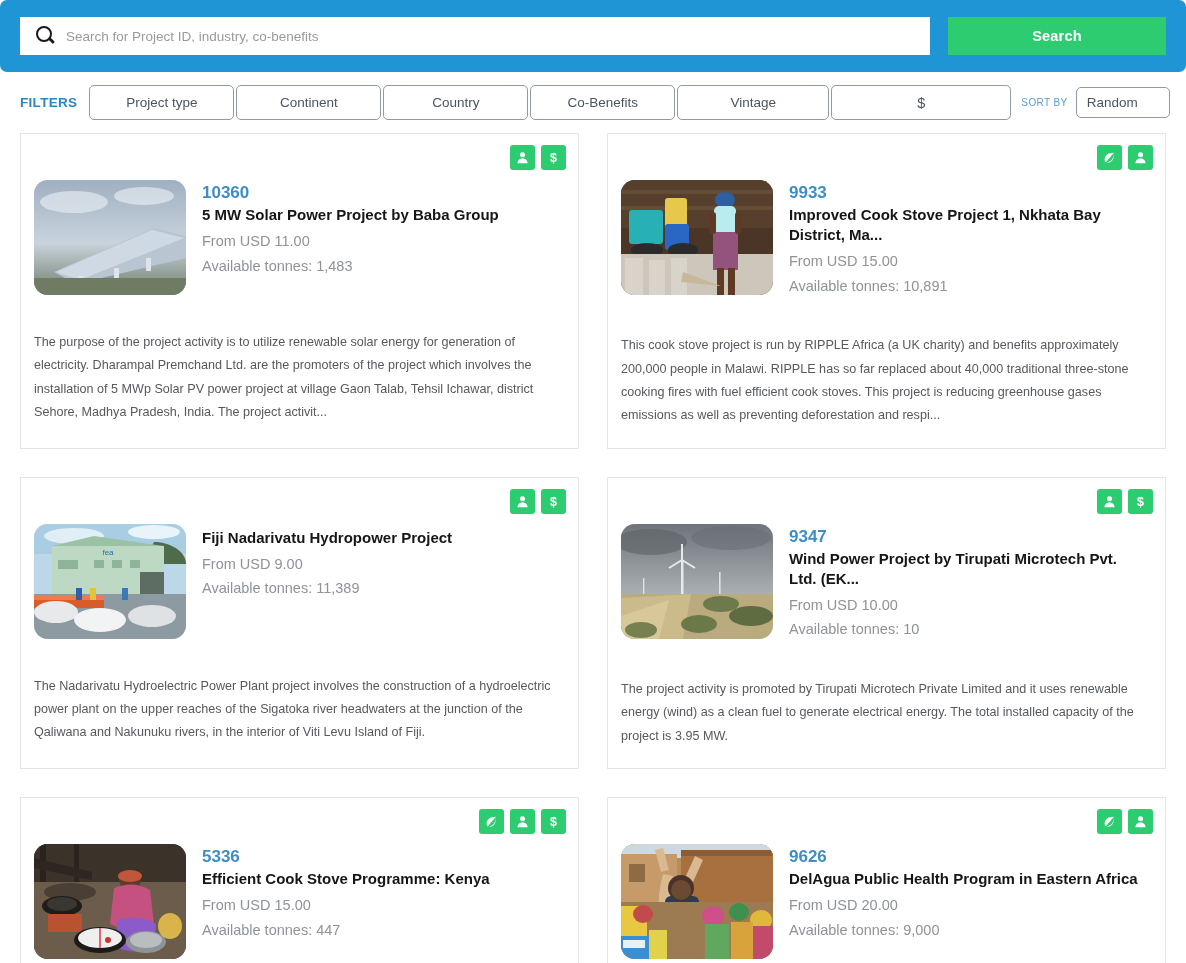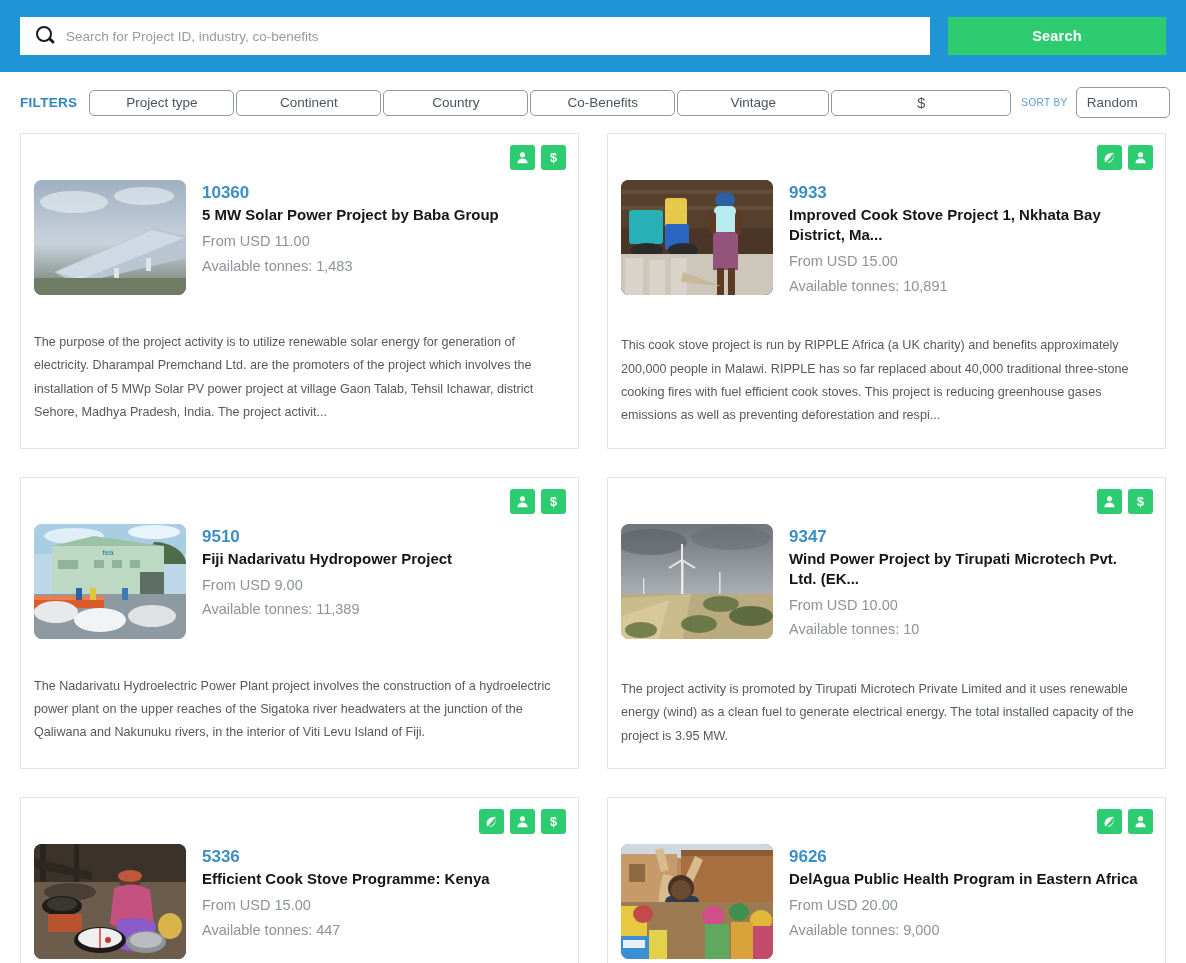--- a/index.html
+++ b/index.html
@@ -13,20 +13,21 @@
   }
 
   
   .search-header {
     background: #2095d5;
     height: 72px;
     display: flex;
     align-items: center;
     padding: 0 20px;
     gap: 18px;
+    border-radius: 7px;
   }
   .search-box {
     flex: 1;
     height: 38px;
     background: #ffffff;
     display: flex;
     align-items: center;
     padding: 0 14px;
   }
   .search-icon {
@@ -86,21 +87,21 @@
     background: #ffffff;
   }
   .filters-label {
     color: #2e86c1;
     font-size: 13.5px;
     font-weight: bold;
     letter-spacing: .3px;
     margin-right: 10px;
   }
   .filter-chip {
-    height: 26px;
+    height: 35px;
     min-width: 145px;
     flex: 0 0 auto;
     border: 1px solid #8e9aa6;
     border-radius: 5px;
     background: #ffffff;
     color: #4a5560;
     font-family: "Liberation Sans", sans-serif;
     font-size: 13.5px;
     display: flex;
     align-items: center;
@@ -169,21 +170,21 @@
   .card-top {
     display: flex;
     gap: 16px;
     align-items: flex-start;
     margin-top: 24px;
   }
   .thumb {
     width: 152px;
     height: 115px;
     flex: 0 0 152px;
-    border-radius: 8px;
+    border-radius: 14px;
     overflow: hidden;
     background: #cfd6dc;
   }
   .thumb svg { display: block; width: 152px; height: 115px; }
   .card-info { flex: 1; min-width: 0; padding-top: 2px; }
   .proj-id {
     color: #3e8ec4;
     font-size: 17px;
     font-weight: bold;
     line-height: 1.25;
@@ -386,21 +387,20 @@
           <rect x="0" y="72" width="70" height="4" fill="#f07a4a"></rect>
           <ellipse cx="22" cy="88" rx="22" ry="11" fill="#e7e9ea"></ellipse>
           <ellipse cx="66" cy="96" rx="26" ry="12" fill="#f2f3f4"></ellipse>
           <ellipse cx="118" cy="92" rx="24" ry="11" fill="#dfe2e4"></ellipse>
           <rect x="42" y="64" width="6" height="12" fill="#2f5fa8"></rect>
           <rect x="56" y="64" width="6" height="12" fill="#e0c43a"></rect>
           <rect x="88" y="64" width="6" height="12" fill="#3a7bb5"></rect>
         </svg>
       </div>
       <div class="card-info">
-        <a class="proj-id">9510</a>
         <div class="proj-title">Fiji Nadarivatu Hydropower Project</div>
         <div class="proj-price">From USD 9.00</div>
         <div class="proj-tonnes">Available tonnes: 11,389</div>
       </div>
     </div>
     <div class="card-desc">The Nadarivatu Hydroelectric Power Plant project involves the construction of a hydroelectric power plant on the upper reaches of the Sigatoka river headwaters at the junction of the Qaliwana and Nakunuku rivers, in the interior of Viti Levu Island of Fiji.</div>
   </div>
 
   <div class="card card-short">
     <div class="badges">

